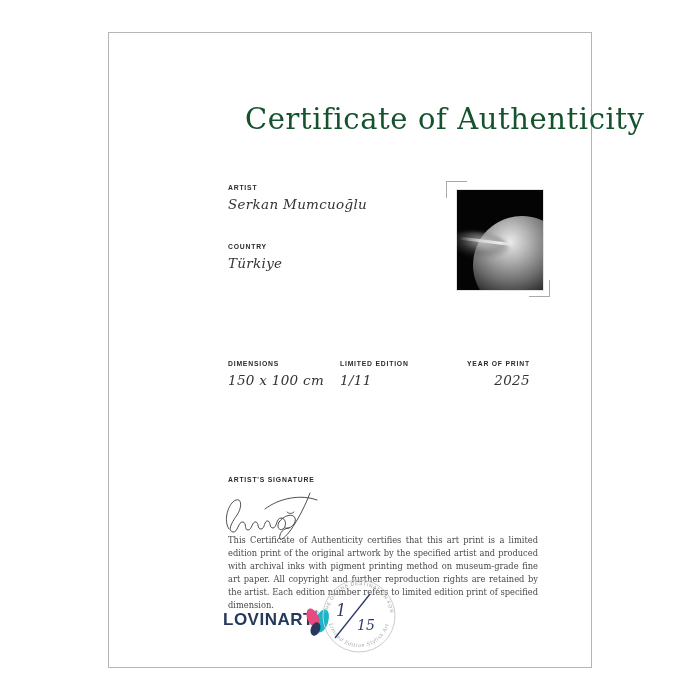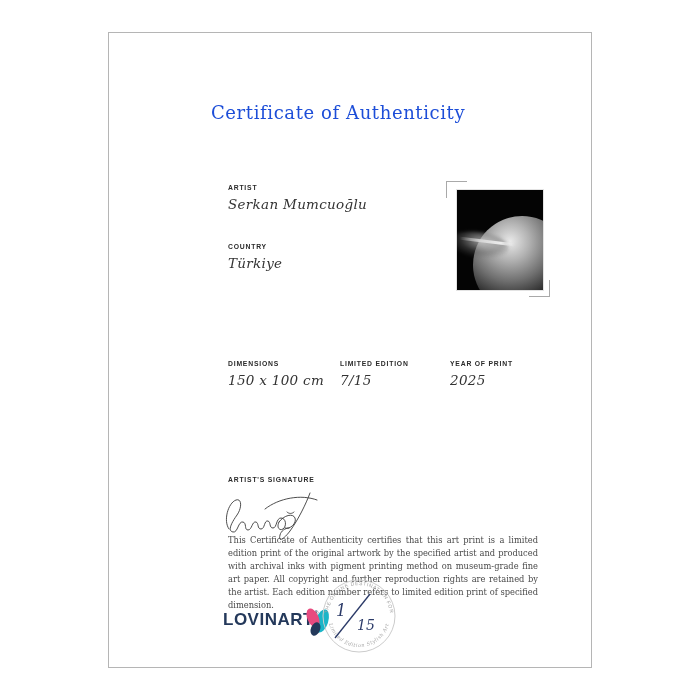--- a/index.html
+++ b/index.html
@@ -1,35 +1,35 @@
 <!DOCTYPE html>
 <html><head>
 <meta charset="utf-8">
 <style>
   html,body{margin:0;padding:0;background:#ffffff;}
   .canvas{position:relative;width:700px;height:700px;background:#ffffff;overflow:hidden;
           font-family:"Liberation Sans",sans-serif;}
   .page{position:absolute;left:108px;top:32px;width:484px;height:636px;
         background:#ffffff;border:1px solid #b5b5b5;box-sizing:border-box;}
 
-  .cert-title{position:absolute;left:102px;top:69px;font-family:"DejaVu Serif",serif;
-              font-size:18px;font-weight:400;color:#1d4ed8;letter-spacing:0.6px;white-space:nowrap;}
+  .cert-title{position:absolute;left:136px;top:69px;font-family:"DejaVu Serif",serif;
+              font-size:29px;font-weight:400;color:#14532d;letter-spacing:0.6px;white-space:nowrap;}
 
   .field{position:absolute;}
   .field .lbl{font-size:6.8px;font-weight:bold;letter-spacing:0.8px;color:#2a2a2a;
               text-transform:uppercase;margin-bottom:5px;}
   .field .val{font-family:"DejaVu Serif",serif;font-size:13.5px;color:#333333;
               letter-spacing:0.3px;white-space:nowrap;font-style:italic;}
 
   .f-artist{left:119px;top:151px;}
   .f-country{left:119px;top:210px;}
   .f-title{left:119px;top:268px;}
   .f-dimensions{left:119px;top:327px;}
   .f-edition{left:231px;top:327px;}
-  .f-year{left:341px;top:327px;}
+  .f-year{left:358px;top:327px;text-align:right;}
   .f-material{left:119px;top:385px;}
   .f-signature{left:119px;top:443px;}
 
   
   .artwork{position:absolute;left:347px;top:156px;width:86px;height:100px;background:#040404;
            overflow:hidden;border:1px solid #e3e3e3;}
   .artwork .form-main{position:absolute;right:-28px;top:26px;width:98px;height:98px;border-radius:50%;
       background:radial-gradient(circle at 38% 26%, #e9e9e9 0%, #b2b2b2 20%, #6f6f6f 42%, #272727 63%, #000 82%);}
   .artwork .form-left{position:absolute;left:-10px;top:42px;width:62px;height:26px;border-radius:50%;
       background:radial-gradient(ellipse at 55% 35%, rgba(205,205,205,0.75) 0%, rgba(95,95,95,0.4) 45%, rgba(0,0,0,0) 72%);
@@ -82,21 +82,21 @@
     </div>
 
 
     <div class="field f-dimensions">
       <div class="lbl">DIMENSIONS</div>
       <div class="val">150 x 100 cm</div>
     </div>
 
     <div class="field f-edition">
       <div class="lbl">LIMITED EDITION</div>
-      <div class="val">7/15</div>
+      <div class="val">1/11</div>
     </div>
 
     <div class="field f-year">
       <div class="lbl">YEAR OF PRINT</div>
       <div class="val">2025</div>
     </div>
 
 
     <div class="field f-signature">
       <div class="lbl">ARTIST'S SIGNATURE</div>

